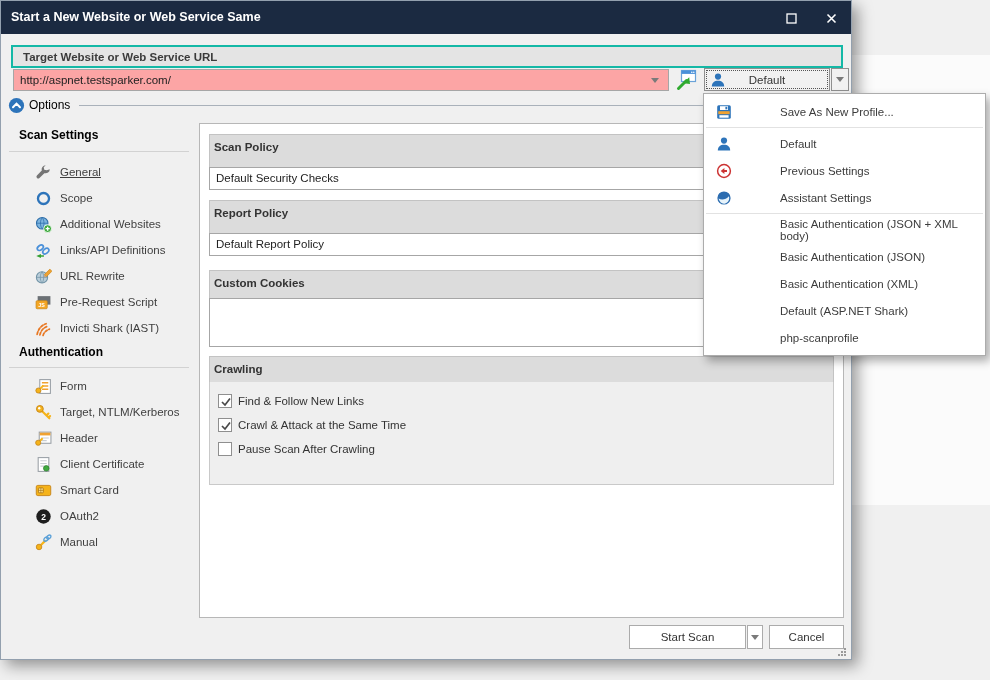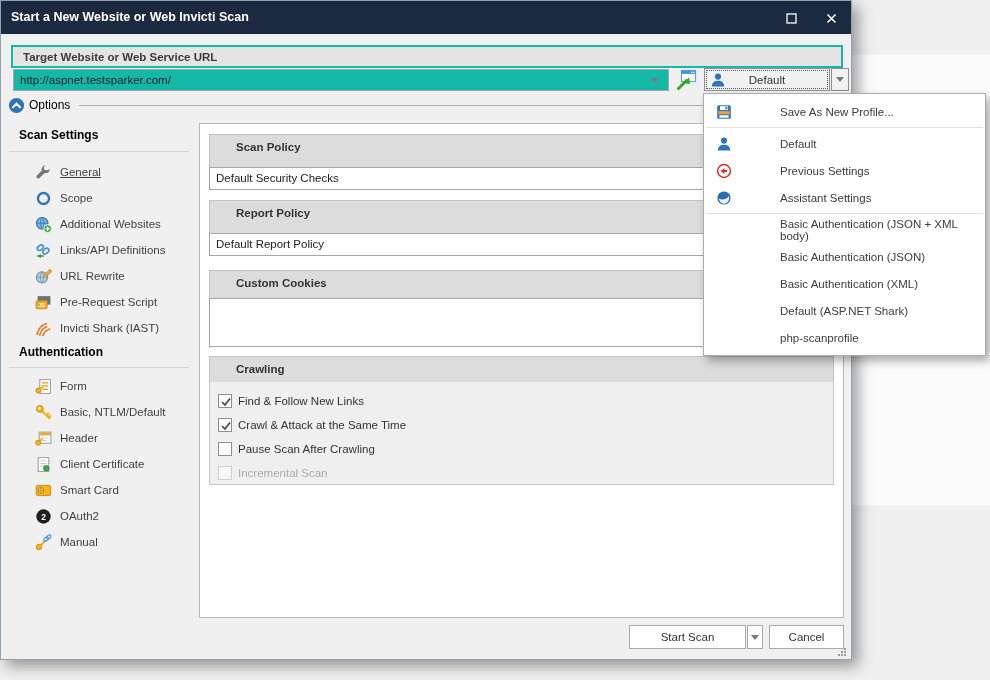--- a/index.html
+++ b/index.html
@@ -14,21 +14,21 @@
 
   .titlebar { position:absolute; left:0; top:0; width:100%; height:33px; background:#1b2a41; }
   .titlebar .title { position:absolute; left:10px; top:0; line-height:33px; color:#fff; font-weight:bold; font-size:12.5px; }
   .win-btn { position:absolute; top:7px; width:20px; height:20px; display:flex; align-items:center; justify-content:center; cursor:default; }
   .btn-max { left:780px; }
   .btn-close { left:820px; }
 
   
   .target-header { position:absolute; left:10px; top:44px; width:832px; height:23px; background:#e4e4e4;
                    border:2px solid #14b8a6; font-weight:bold; font-size:11.5px; color:#3b3b3b; line-height:21px; padding-left:10px; }
-  .url-combo { position:absolute; left:12px; top:68px; width:656px; height:22px; background:#14b8a6; border:1px solid #a6a6a6; }
+  .url-combo { position:absolute; left:12px; top:68px; width:656px; height:22px; background:#fca5a5; border:1px solid #a6a6a6; }
   .url-text { position:absolute; left:6px; top:0; line-height:20px; color:#222; }
   .url-arrow { position:absolute; right:9px; top:8px; }
   .tri-down { width:0; height:0; border-left:4px solid transparent; border-right:4px solid transparent; border-top:5px solid #7a7a7a; }
   .open-browser { position:absolute; left:674px; top:68px; width:22px; height:22px; }
 
   .profile-btn { position:absolute; left:703px; top:67px; width:126px; height:23px; background:#f1f1f1;
                  border:1px solid #8f8f8f; outline:1px dotted #555; outline-offset:-3px;
                  display:flex; align-items:center; justify-content:center; }
   .profile-btn .picon { position:absolute; left:5px; top:3px; }
   .profile-split { position:absolute; left:830px; top:67px; width:18px; height:23px; background:#f1f1f1;
@@ -44,21 +44,21 @@
   .sb-sep { position:absolute; left:8px; width:180px; height:1px; background:#d2d2d2; }
   .sb-list { position:absolute; left:18px; width:194px; }
   .sb-item { height:26px; display:flex; align-items:center; padding-left:16px; cursor:default; }
   .sb-item .ic { width:17px; height:17px; margin-right:8px; flex:0 0 17px; }
   .sb-item .lbl { color:#3f3f3f; }
   .sb-item.selected .lbl { text-decoration:underline; }
 
   
   .main-panel { position:absolute; left:198px; top:122px; width:645px; height:495px; background:#fff; border:1px solid #b7b7b7; }
   .sec-header { position:absolute; left:9px; width:625px; height:36px; background:#dcdcdc; border:1px solid #c3c3c3;
-                font-weight:bold; font-size:11.5px; color:#333; line-height:24px; padding-left:26px; }
+                font-weight:bold; font-size:11.5px; color:#333; line-height:24px; padding-left:4px; }
   .combo { position:absolute; left:9px; width:625px; height:23px; background:#fff; border:1px solid #a6a6a6;
            line-height:21px; padding-left:6px; color:#222; }
   .combo .tri-down { position:absolute; right:8px; top:8px; }
   .cookies-area { position:absolute; left:9px; top:174px; width:625px; height:49px; background:#fff; border:1px solid #a6a6a6; }
   .crawl-body { position:absolute; left:9px; top:258px; width:625px; height:103px; background:#efefef;
                 border:1px solid #c9c9c9; border-top:none; padding-top:7px; }
   .crawl-row { height:24px; display:flex; align-items:center; padding-left:8px; }
   .cb { width:14px; height:14px; background:#fff; border:1px solid #8f8f8f; margin-right:6px; position:relative; flex:0 0 14px; }
   .cb svg { position:absolute; left:0; top:0; display:none; }
   .crawl-row.checked .cb svg { display:block; }
@@ -82,21 +82,21 @@
   .menu-sep { height:1px; background:#e2e2e2; margin:2px 2px; }
 </style>
 </head>
 <body>
 
 <div class="bg-white-band"></div>
 
 <div class="dialog">
 
   <div class="titlebar">
-    <span class="title">Start a New Website or Web Invicti Scan</span>
+    <span class="title">Start a New Website or Web Service Same</span>
     <span class="win-btn btn-max">
       <svg width="11" height="11" viewBox="0 0 11 11">
           <rect x="1" y="1" width="9" height="9" fill="none" stroke="#fff" stroke-width="1.3"></rect>
         </svg>
     </span>
     <span class="win-btn btn-close">
       <svg width="11" height="11" viewBox="0 0 11 11">
           <path d="M1.5 1.5 L9.5 9.5 M9.5 1.5 L1.5 9.5" stroke="#fff" stroke-width="1.6"></path>
         </svg>
     </span>
@@ -217,21 +217,21 @@
             <circle cx="3.2" cy="11.8" r="2.4" fill="#f5b31a" stroke="#c8871a" stroke-width=".8"></circle>
           </svg></span>
       <span class="lbl">Form</span>
     </div>
     <div class="sb-item">
       <span class="ic"><svg width="17" height="17" viewBox="0 0 16 16">
             <path d="M7 7 L13.5 13.5 M10.8 10.8 l1.8 -1.8 M12.8 12.8 l1.4 -1.4" stroke="#f5b31a" stroke-width="2" stroke-linecap="round"></path>
             <circle cx="4.6" cy="4.6" r="3.2" fill="#f5b31a" stroke="#c8871a" stroke-width=".9"></circle>
             <circle cx="4" cy="4" r="1.1" fill="#fff"></circle>
           </svg></span>
-      <span class="lbl">Basic, NTLM/Default</span>
+      <span class="lbl">Target, NTLM/Kerberos</span>
     </div>
     <div class="sb-item">
       <span class="ic"><svg width="17" height="17" viewBox="0 0 16 16">
             <rect x="4" y="2" width="11" height="10.5" fill="#fff" stroke="#9aa0a6"></rect>
             <rect x="4.5" y="2.5" width="10" height="2.6" fill="#f0a232"></rect>
             <path d="M6 7.5 h7 M6 10 h5" stroke="#c9ced3" stroke-width="1"></path>
             <path d="M4.6 10.4 L7.2 7.8" stroke="#f5b31a" stroke-width="1.8"></path>
             <circle cx="3" cy="12" r="2.4" fill="#f5b31a" stroke="#c8871a" stroke-width=".8"></circle>
           </svg></span>
       <span class="lbl">Header</span>
@@ -303,24 +303,20 @@
             <svg width="14" height="14" viewBox="0 0 14 14">
               <path d="M3 7 L6 10 L11 3.5" stroke="#4a4a4a" stroke-width="1.7" fill="none"></path>
             </svg>
           </span>
         <span class="cb-label">Crawl &amp; Attack at the Same Time</span>
       </div>
       <div class="crawl-row">
         <span class="cb"></span>
         <span class="cb-label">Pause Scan After Crawling</span>
       </div>
-      <div class="crawl-row disabled">
-        <span class="cb"></span>
-        <span class="cb-label">Incremental Scan</span>
-      </div>
     </div>
   </div>
 
   <div class="wbtn btn-start">
       <span>Start Scan</span>
     </div>
   <div class="wbtn btn-start-split">
       <span class="tri-down"></span>
     </div>
   <div class="wbtn btn-cancel">

